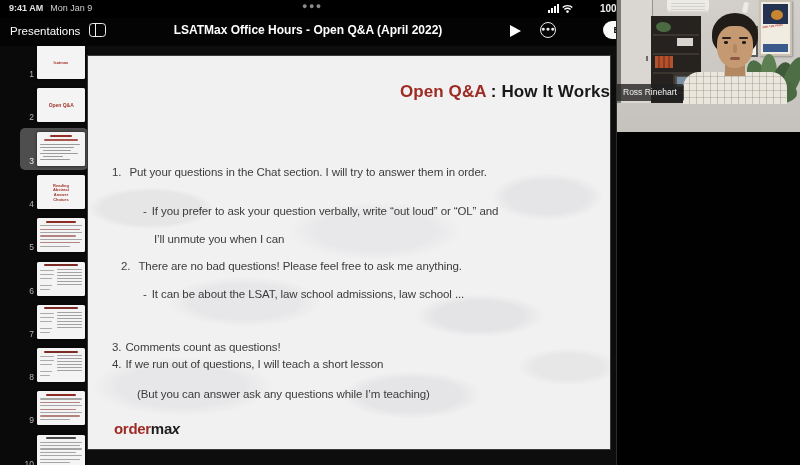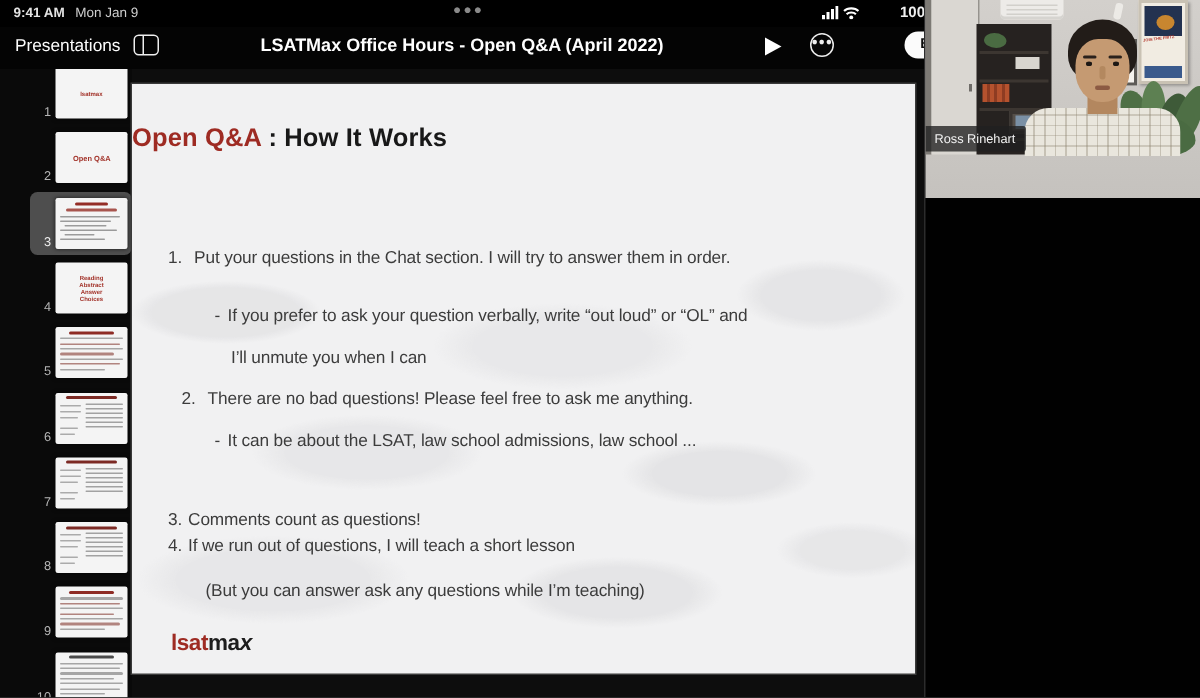--- a/index.html
+++ b/index.html
@@ -47,21 +47,21 @@
   .slide { position:absolute; left:88px; top:56px; width:522px; height:393px; background:#f1f1f2; box-shadow:0 0 0 1px #3a3a3a; overflow:hidden; }
   .wm { position:absolute; left:0; right:0; top:90px; bottom:20px; opacity:.6; background:
     radial-gradient(ellipse 90px 30px at 12% 22%, #dfdfe1 0 55%, transparent 70%),
     radial-gradient(ellipse 120px 40px at 55% 30%, #e3e3e5 0 50%, transparent 72%),
     radial-gradient(ellipse 80px 34px at 88% 18%, #dedee0 0 50%, transparent 70%),
     radial-gradient(ellipse 110px 36px at 30% 55%, #e2e2e4 0 50%, transparent 70%),
     radial-gradient(ellipse 90px 30px at 75% 60%, #dddddf 0 50%, transparent 72%),
     radial-gradient(ellipse 130px 42px at 18% 85%, #e2e2e4 0 50%, transparent 70%),
     radial-gradient(ellipse 100px 34px at 62% 88%, #dedee0 0 50%, transparent 70%),
     radial-gradient(ellipse 70px 26px at 92% 78%, #e1e1e3 0 50%, transparent 72%); }
-  .s-title { position:absolute; top:26px; left:0; width:100%; text-align:left; font-size:17px; font-weight:bold; letter-spacing:.1px; }
+  .s-title { position:absolute; top:26px; left:0; width:100%; text-align:right; font-size:17px; font-weight:bold; letter-spacing:.1px; }
   .s-title .acc { color:#9e2b23; }
   .s-title .rest { color:#181818; }
   .s-sub { position:absolute; top:76px; left:0; width:100%; text-align:center; font-size:13px; font-weight:bold; font-style:italic; color:#9c3129; }
   .s-line { position:absolute; font-size:11.5px; color:#3c3c3c; letter-spacing:-.1px; white-space:nowrap; }
   .s-line .mk { display:inline-block; }
   .s-logo { position:absolute; left:26px; top:364px; font-size:15px; font-weight:bold; letter-spacing:-.3px; }
   .s-logo .lr { color:#9e2b23; }
   .s-logo .ld { color:#1d1d1d; }
   .s-logo .lx { display:inline-block; transform:skewX(-12deg); }
 
@@ -286,21 +286,21 @@
         <div class="s-line" style="top: 110px; left: 24px;"><span class="mk" style="margin-right: 8px;">1.</span>Put your questions in the Chat section. I will try to answer them in order.</div>
         <div class="s-line" style="top: 149px; left: 55px;"><span class="mk" style="margin-right: 5px;">-</span>If you prefer to ask your question verbally, write “out loud” or “OL” and</div>
         <div class="s-line" style="top: 177px; left: 66px;">I’ll unmute you when I can</div>
         <div class="s-line" style="top: 204px; left: 33px;"><span class="mk" style="margin-right: 8px;">2.</span>There are no bad questions! Please feel free to ask me anything.</div>
         <div class="s-line" style="top: 232px; left: 55px;"><span class="mk" style="margin-right: 5px;">-</span>It can be about the LSAT, law school admissions, law school ...</div>
         <div class="s-line" style="top: 285px; left: 24px;"><span class="mk" style="margin-right: 4px;">3.</span>Comments count as questions!</div>
         <div class="s-line" style="top: 302px; left: 24px;"><span class="mk" style="margin-right: 4px;">4.</span>If we run out of questions, I will teach a short lesson</div>
         <div class="s-line" style="top: 332px; left: 49px;">(But you can answer ask any questions while I’m teaching)</div>
       </div>
     <div class="s-logo">
-      <span class="lr">lsat</span><span class="ld">ma</span><span class="ld lx">x</span>
+      <span class="lr">order</span><span class="ld">ma</span><span class="ld lx">x</span>
     </div>
   </div>
 
   <div class="zoom-panel">
     <div class="video">
       <div class="v-dooredge"></div>
       <div class="v-door">
           <span class="hndl"></span>
         </div>
       <div class="v-ac">

